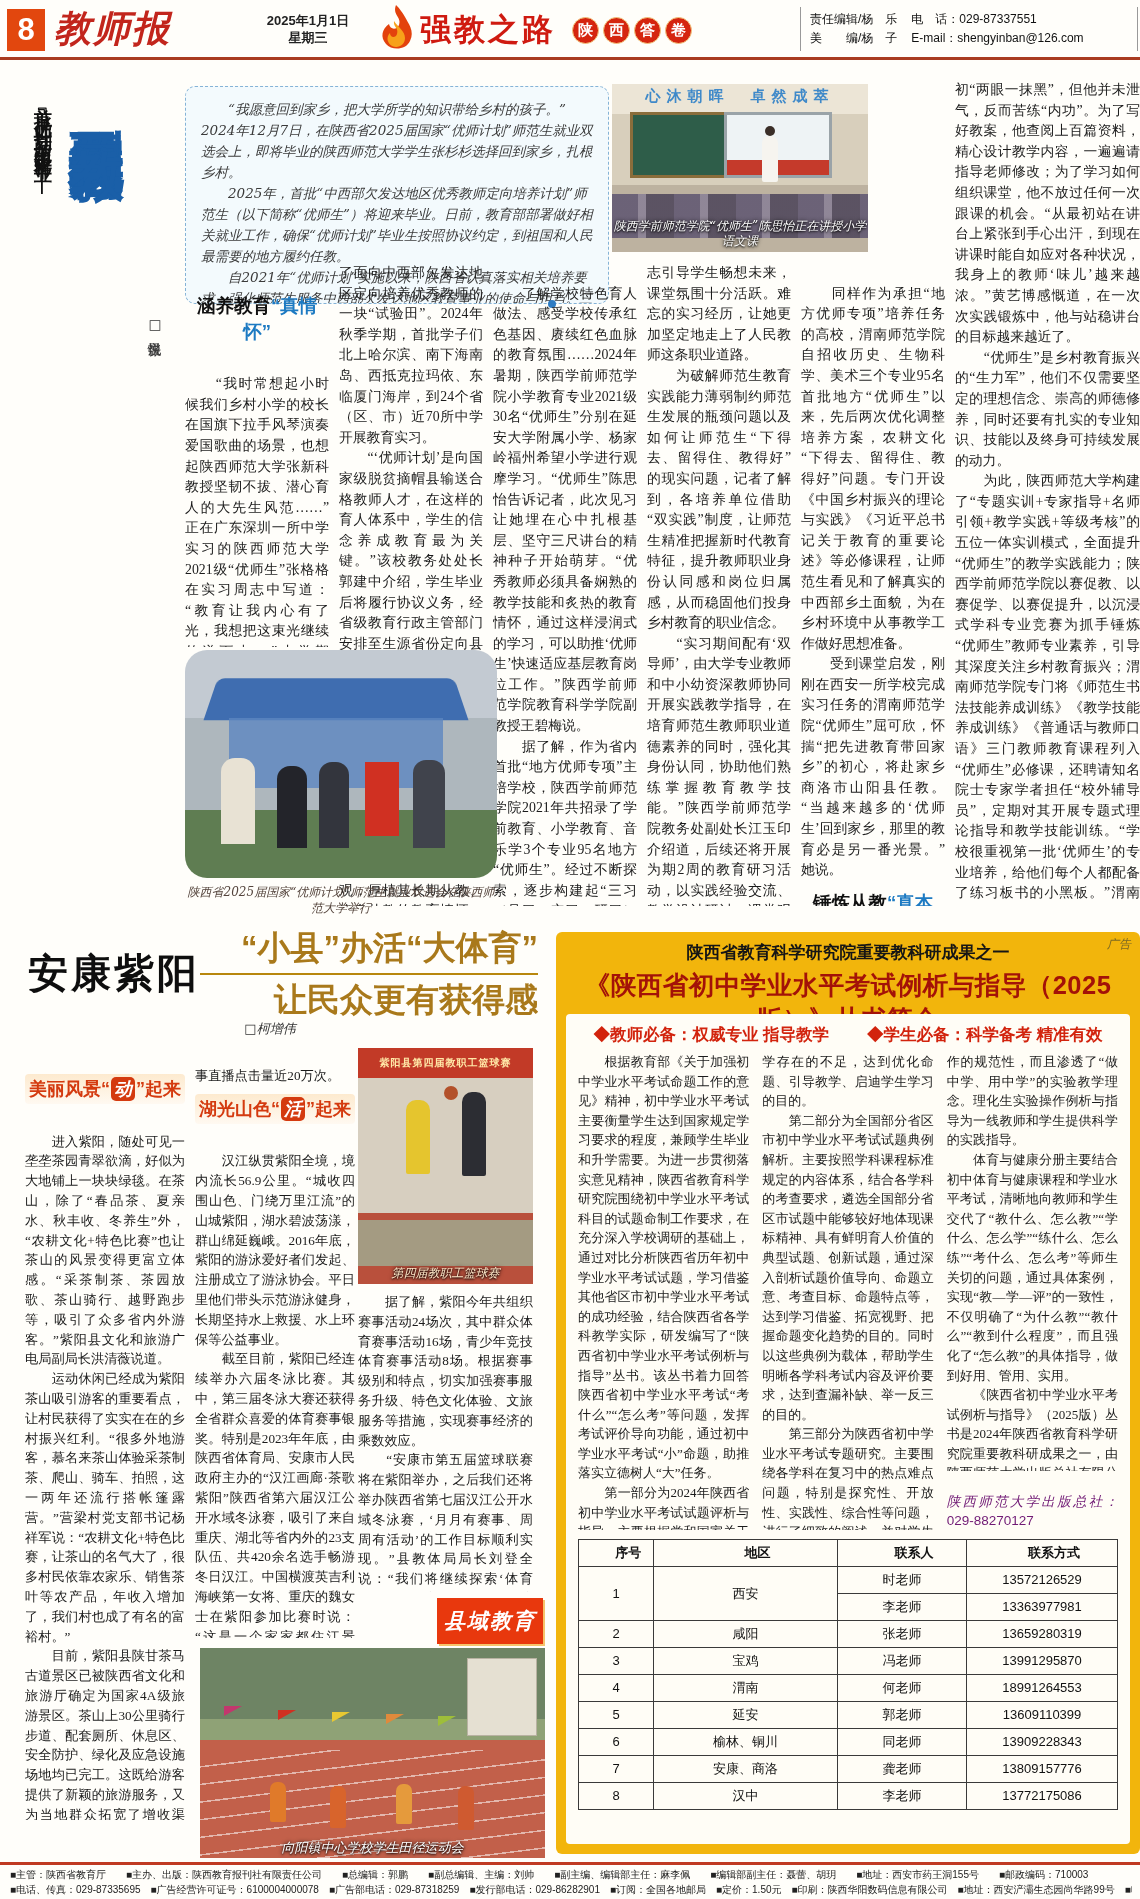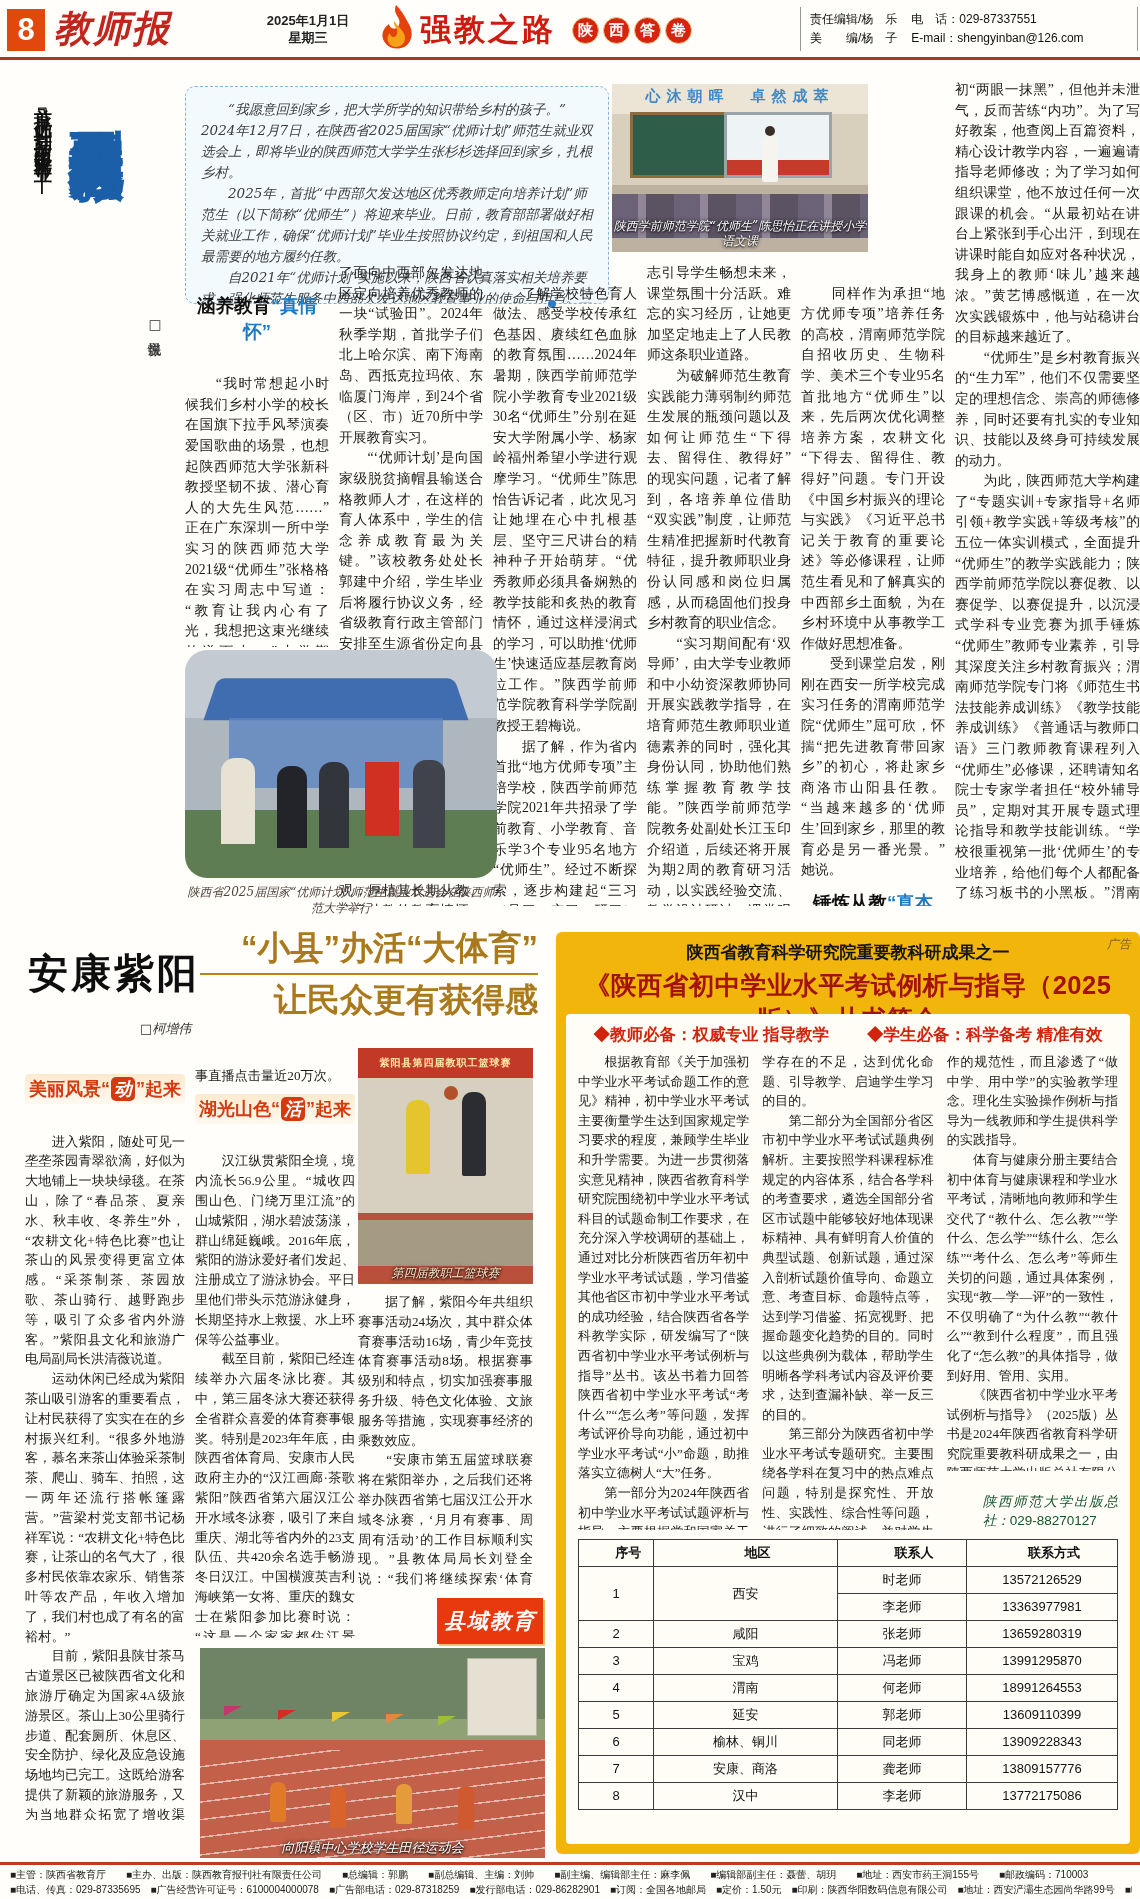--- a/index.html
+++ b/index.html
@@ -45,21 +45,21 @@
   .subhead { text-align:center; font:900 18.5px/26px "Liberation Sans",sans-serif; color:#111;
     margin:9px 0; white-space:normal; }
   .subhead .blue { color:#1d7ac2; }
   .caption2 { position:absolute; left:185px; top:884px; width:312px; text-align:center;
     font:italic 12px/16px "DejaVu Serif",serif; color:#54443c; }
   
   .zy-name { position:absolute; left:28px; top:950px; font:900 40px/46px "Liberation Sans",sans-serif; color:#0e0e0e; letter-spacing:3px; }
   .zy-head { position:absolute; left:200px; top:928px; width:338px; text-align:right; color:#a9791b; }
   .zy-head .l1 { font:900 33px/40px "Liberation Sans",sans-serif; border-bottom:2.5px solid #b8870d; padding-bottom:5px; }
   .zy-head .l2 { font:900 33px/40px "Liberation Sans",sans-serif; margin-top:5px; }
-  .zy-author { position:absolute; left:140px; top:1020px; width:260px; text-align:left;
+  .zy-author { position:absolute; left:140px; top:1020px; width:260px; text-align:center;
     font:italic 13px/17px "DejaVu Serif",serif; color:#333; }
   .zcol { font-size:13.2px; line-height:19.8px; }
   .zy-sub { text-align:center; margin:8px 0; padding:3px 0;
     background:linear-gradient(180deg,#fdeacf,#fff9f1); border-radius:4px;
     font:900 18px/24px "Liberation Sans",sans-serif; color:#d43a0f; white-space:normal; }
   .zy-sub .mark { display:inline-block; background:#d43a0f; color:#fff; border-radius:5px;
     padding:0 3px; font-style:italic; margin:0 1px; }
   .county-badge { position:absolute; left:437px; top:1598px; width:106px; height:46px;
     background:#e8380d; color:#fff; text-align:center;
     font:900 italic 21px/46px "Liberation Sans",sans-serif; letter-spacing:2px; box-shadow:2px 2px 0 #f6c36a; }
@@ -70,21 +70,21 @@
   .bb-tag { padding-top:10px; text-align:center; font:900 17px/22px "Liberation Sans",sans-serif; color:#151515; }
   .bb-title { text-align:center; font:900 25.5px/34px "Liberation Sans",sans-serif; color:#a31208; margin-top:4px; letter-spacing:0.5px; }
   .bb-inner { position:absolute; left:10px; right:10px; top:82px; bottom:10px; background:#fffdf6;
     border-radius:4px; padding:9px 12px 8px; }
   .bb-bullets { display:flex; justify-content:center; gap:38px; margin-bottom:7px;
     font:900 16.5px/22px "Liberation Sans",sans-serif; color:#d2230d; }
   .bb-cols { display:flex; gap:13px; height:478px; }
   .bb-col { flex:1; font:13px/19.6px "Liberation Serif",serif; text-align:justify; white-space:pre-line; overflow:hidden; }
   .bb-col3 { display:flex; flex-direction:column; }
   .bb-col3 .body { flex:1; overflow:hidden; white-space:pre-line; }
-  .publine { font:italic 13.5px/19px "DejaVu Serif",serif; color:#14532d; margin-top:2px;margin-left:36px; }
+  .publine { font:italic 13.5px/19px "DejaVu Serif",serif; color:#701a75; margin-top:2px; }
   .publine .ph { font-family:"Liberation Sans",sans-serif; font-style:normal; }
   table.contact { width:100%; margin-top:9px; border-collapse:collapse;
     font:13px/16px "Liberation Sans",sans-serif; color:#111; }
   table.contact th, table.contact td { border:1px solid #3a3a3a; text-align:center; height:27px; font-weight:normal; }
   table.contact th { font-weight:bold;padding-left:24px; }
   
   .art { position:absolute; }
   
   .footrule { position:absolute; left:0; top:1862px; width:1140px; height:2.5px; background:#c03a22; }
   .footline { position:absolute; left:10px; width:1122px; font:10px/14px "Liberation Sans",sans-serif; color:#222; white-space:nowrap; overflow:hidden; }

